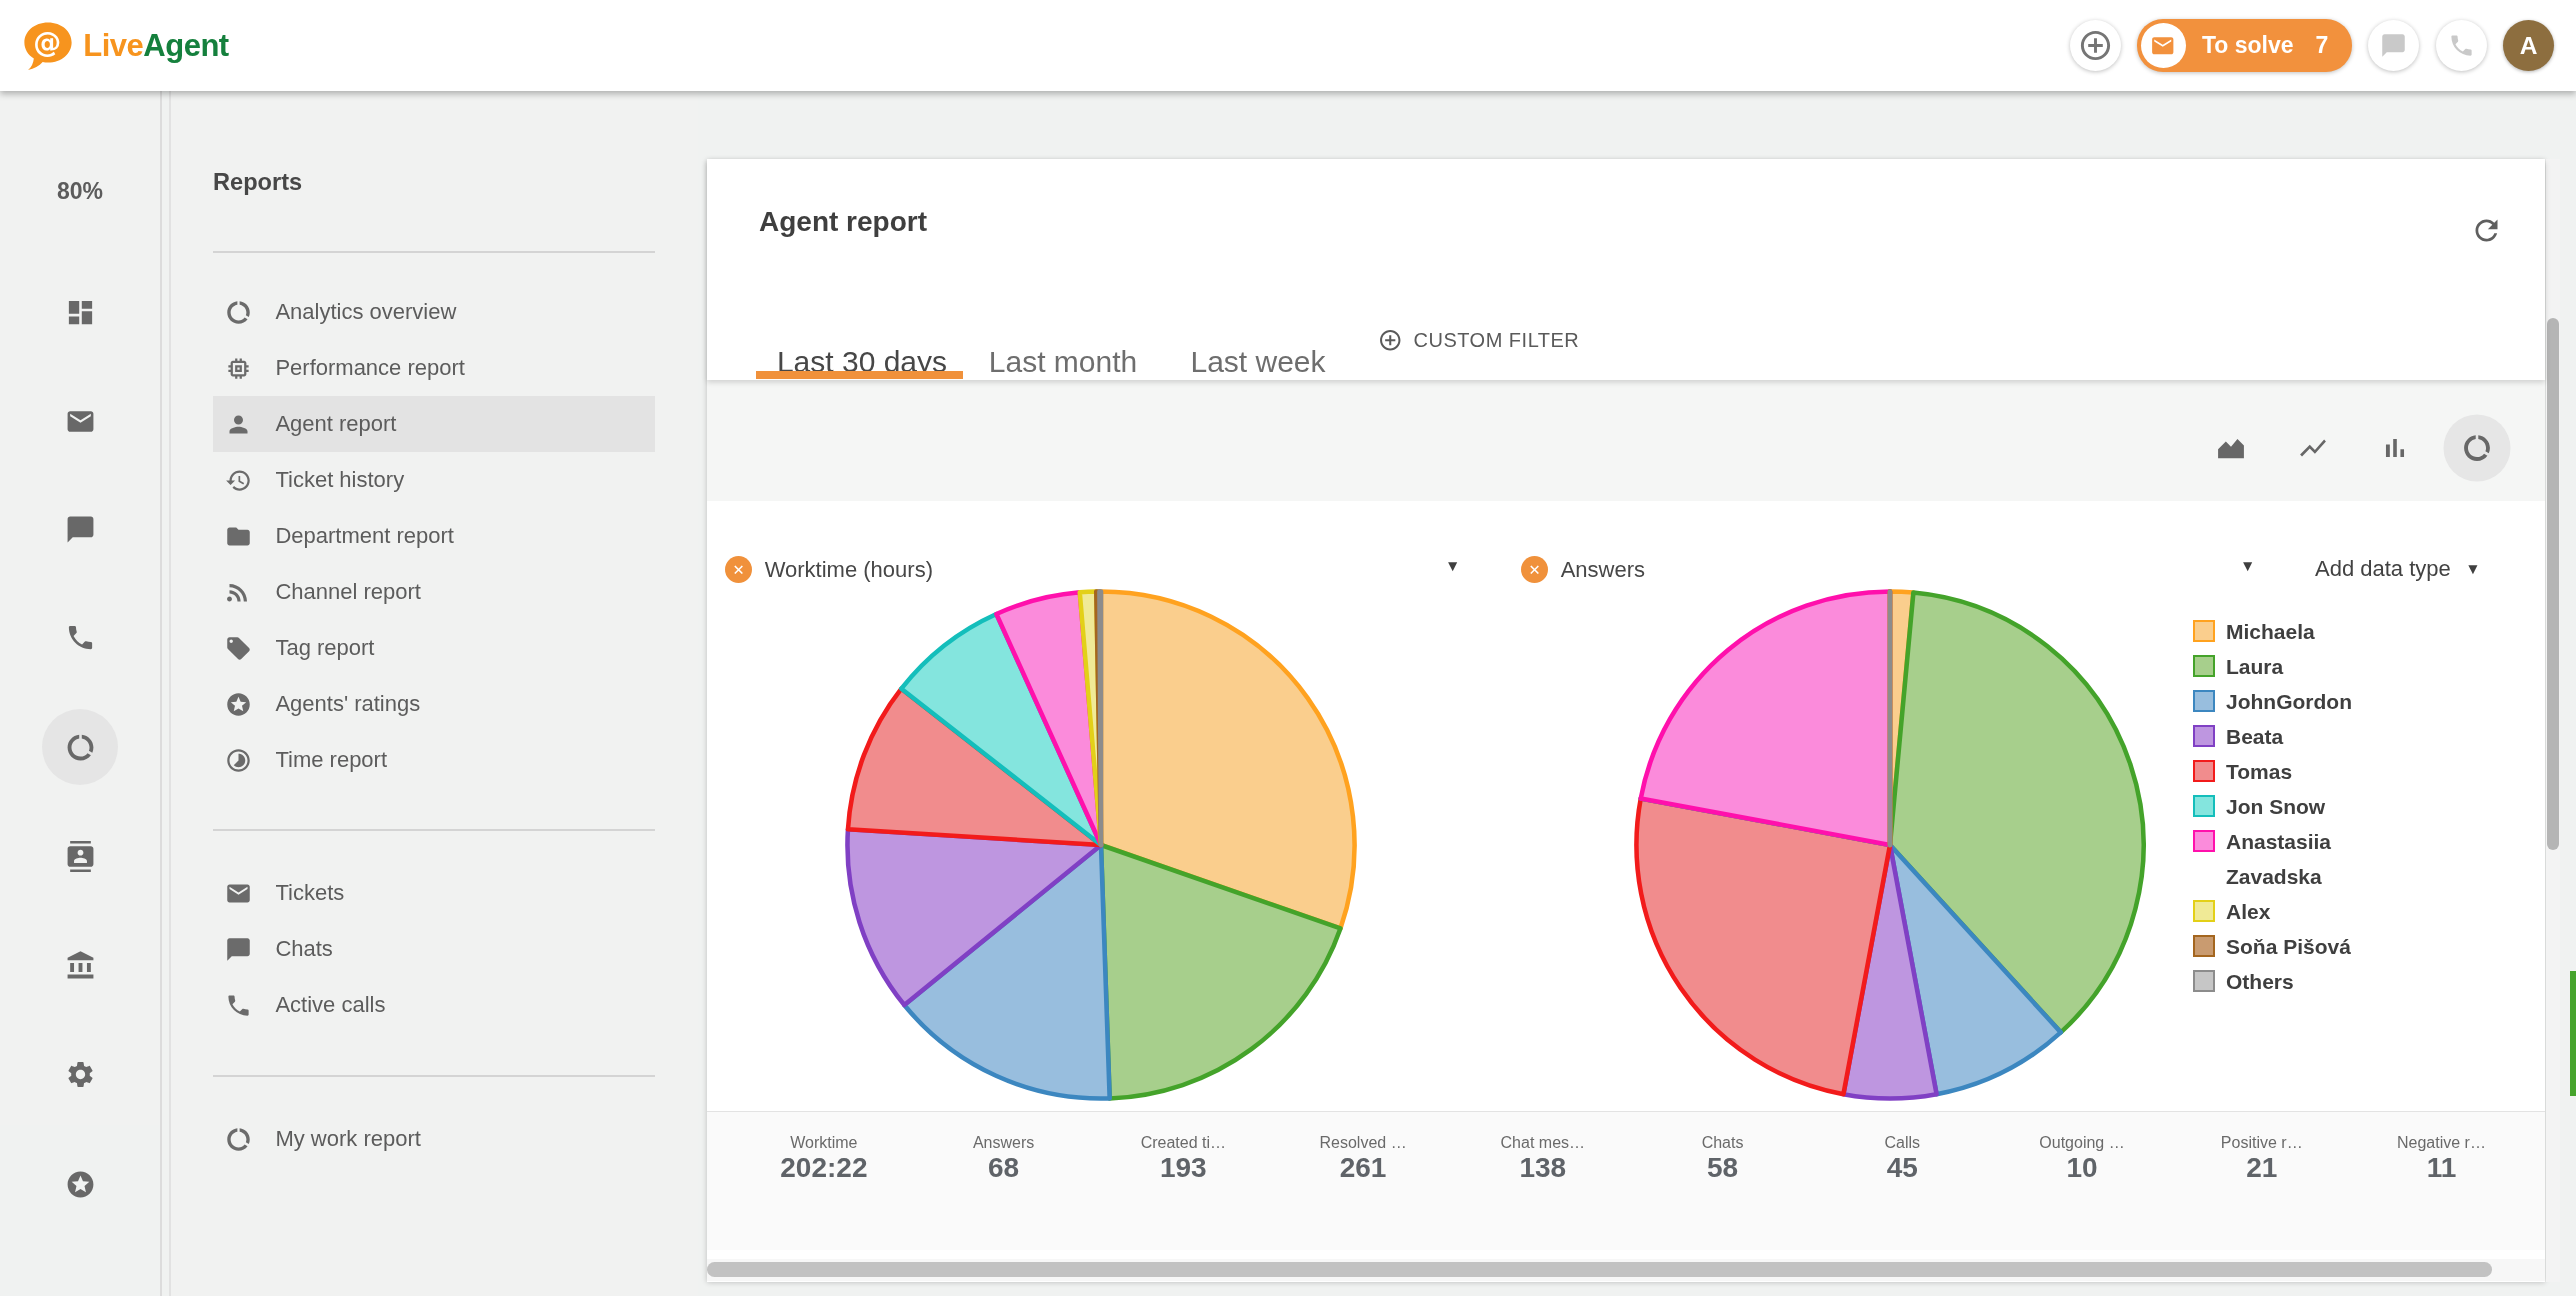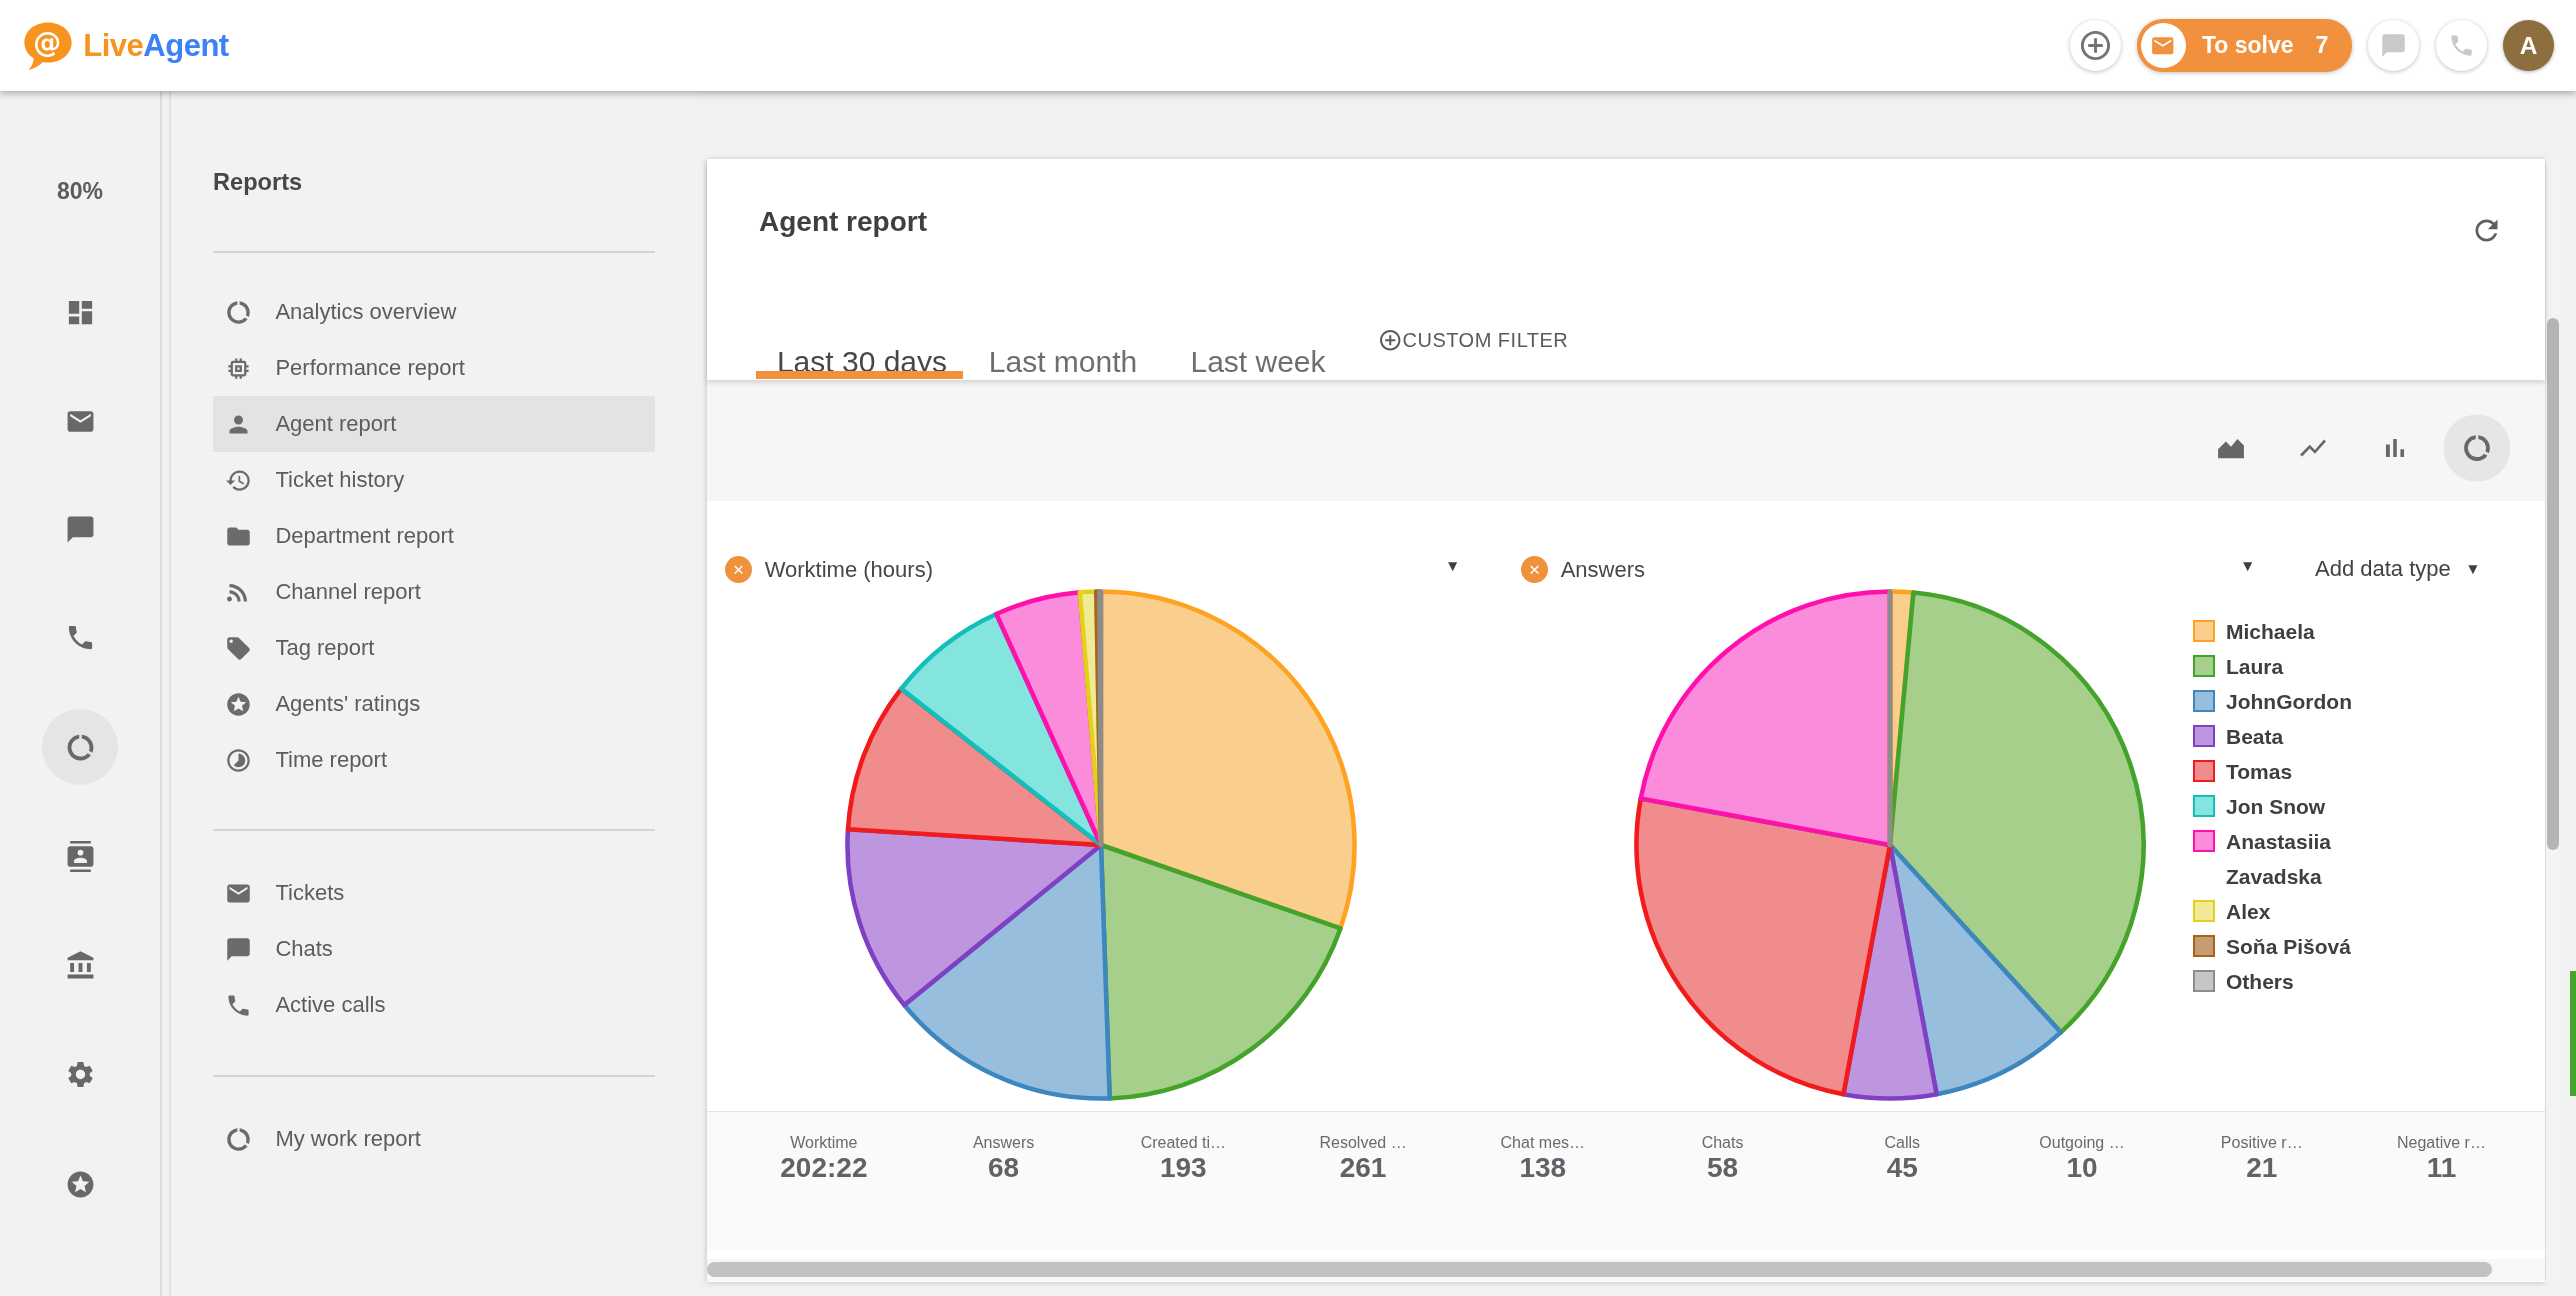--- a/index.html
+++ b/index.html
@@ -8,21 +8,21 @@
     background:#f0f2f1;
     font-family:"Liberation Sans","DejaVu Sans",sans-serif;
     -webkit-font-smoothing:antialiased;
   }
   
   .topbar{position:absolute;left:0;top:0;width:2576px;height:91px;background:#ffffff;
     box-shadow:0 2.7px 6.4px rgba(0,0,0,.28);z-index:50;display:flex;align-items:center;}
   .logo{display:flex;align-items:center;margin-left:20px;cursor:pointer;}
   .logo-text{font-size:31px;font-weight:bold;letter-spacing:-0.5px;margin-left:7.3px;}
   .logo-live{color:#F7941E;}
-  .logo-agent{color:#3b82f6;}
+  .logo-agent{color:#15803d;}
   .topbar-right{position:absolute;right:22px;top:0;height:91px;display:flex;align-items:center;gap:16.4px;}
   .round-btn{width:51px;height:51px;border-radius:50%;background:#fff;border:none;
     box-shadow:0 0.9px 4.5px rgba(0,0,0,.25);display:flex;align-items:center;justify-content:center;cursor:pointer;padding:0;}
   .to-solve{height:53px;border-radius:26px;background:#F2913D;box-shadow:0 0.9px 4.5px rgba(0,0,0,.25);
     display:flex;align-items:center;padding:0 23.6px 0 3.6px;cursor:pointer;gap:16.4px;}
   .pill-circle{width:45px;height:45px;border-radius:50%;background:#fff;display:flex;align-items:center;justify-content:center;}
   .to-solve-label{color:#fff;font-size:23px;font-weight:bold;}
   .to-solve-count{color:#fff;font-size:23px;font-weight:bold;margin-left:5.5px;}
   .avatar{width:51px;height:51px;border-radius:50%;background:#8d6e3f;color:#fff;font-size:24.5px;font-weight:bold;
     display:flex;align-items:center;justify-content:center;box-shadow:0 0.9px 3.6px rgba(0,0,0,.3);cursor:pointer;}
@@ -46,21 +46,21 @@
   
   .card{position:absolute;left:707px;top:159px;width:1838px;height:1123px;background:#fff;
     box-shadow:0 0.9px 5.5px rgba(0,0,0,.22);}
   .card-header{position:absolute;left:0;top:0;width:100%;height:221px;background:#fff;z-index:6;
     box-shadow:0 2.7px 5.5px rgba(0,0,0,.16);}
   .report-title{position:absolute;left:52px;top:47px;font-size:28px;font-weight:bold;color:#3f3f3f;margin:0;}
   .refresh-btn{position:absolute;right:42px;top:55px;background:none;border:none;cursor:pointer;color:#5f5f5f;padding:0;}
   .tab{position:absolute;top:171px;transform:translateX(-50%);font-size:30px;color:#6e6e6e;cursor:pointer;white-space:nowrap;margin-top:15px;}
   .tab.active{color:#474747;}
   .tab-underline{position:absolute;left:49px;top:212px;width:207px;height:8.2px;background:#F0913B;}
-  .custom-filter{position:absolute;left:671px;top:169px;display:flex;align-items:center;cursor:pointer;color:#5a5a5a;}
+  .custom-filter{position:absolute;left:671px;top:169px;display:flex;align-items:center;gap:11px;cursor:pointer;color:#5a5a5a;}
   .custom-filter span{font-size:20px;letter-spacing:0.5px;}
   
   .toolbar{position:absolute;left:0;top:221px;width:100%;height:121px;background:#f5f6f5;z-index:5;}
   .ct-btn{position:absolute;top:68px;transform:translate(-50%,-50%);width:67px;height:67px;border-radius:50%;
     background:transparent;border:none;display:flex;align-items:center;justify-content:center;cursor:pointer;color:#676767;padding:0;}
   .ct-btn.active{background:#e6e6e6;}
   
   .charts{position:absolute;left:0;top:342px;width:100%;height:610px;background:#fff;}
   .wh{position:absolute;top:55px;display:flex;align-items:center;gap:12.7px;}
   .xbadge{width:27px;height:27px;border-radius:50%;background:#F0913B;color:#fff;font-size:14.5px;font-weight:bold;

